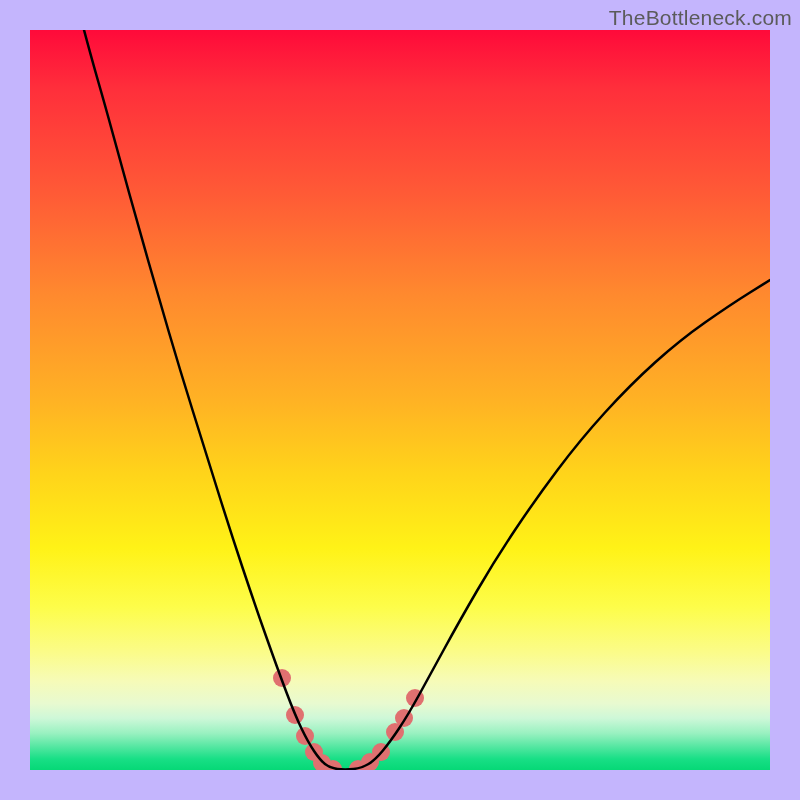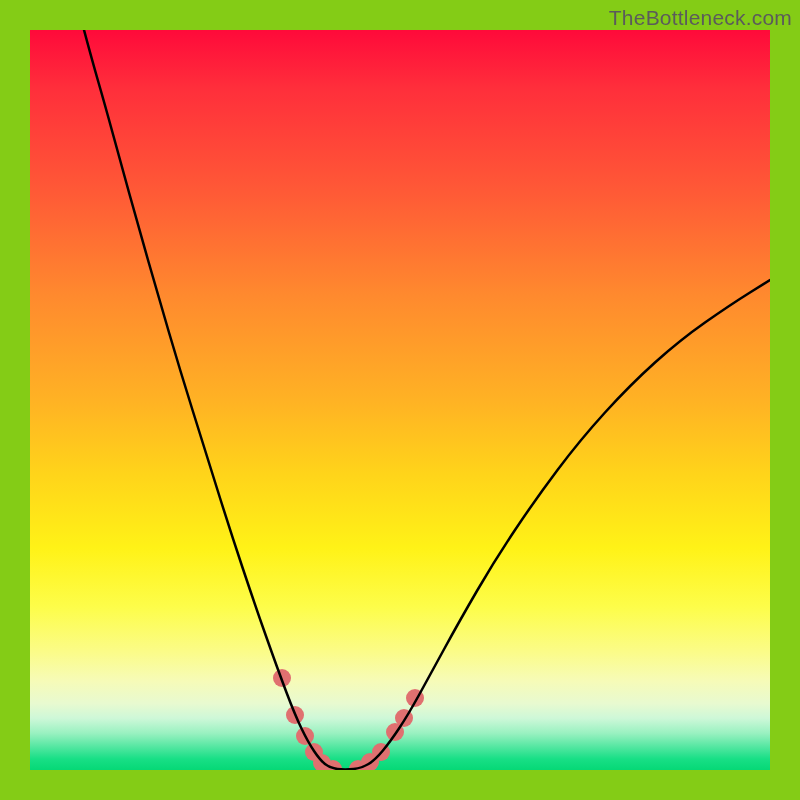--- a/index.html
+++ b/index.html
@@ -8,21 +8,21 @@
     width: 800px;
     height: 800px;
     background: #000;
     overflow: hidden;
     font-family: Arial, Helvetica, sans-serif;
   }
   .stage {
     position: relative;
     width: 800px;
     height: 800px;
-    background: #84cc16;
+    background: #c4b5fd;
   }
   .plot {
     position: absolute;
     left: 30px;
     top: 30px;
     width: 740px;
     height: 740px;
   }
   .gradient {
     position: absolute;

